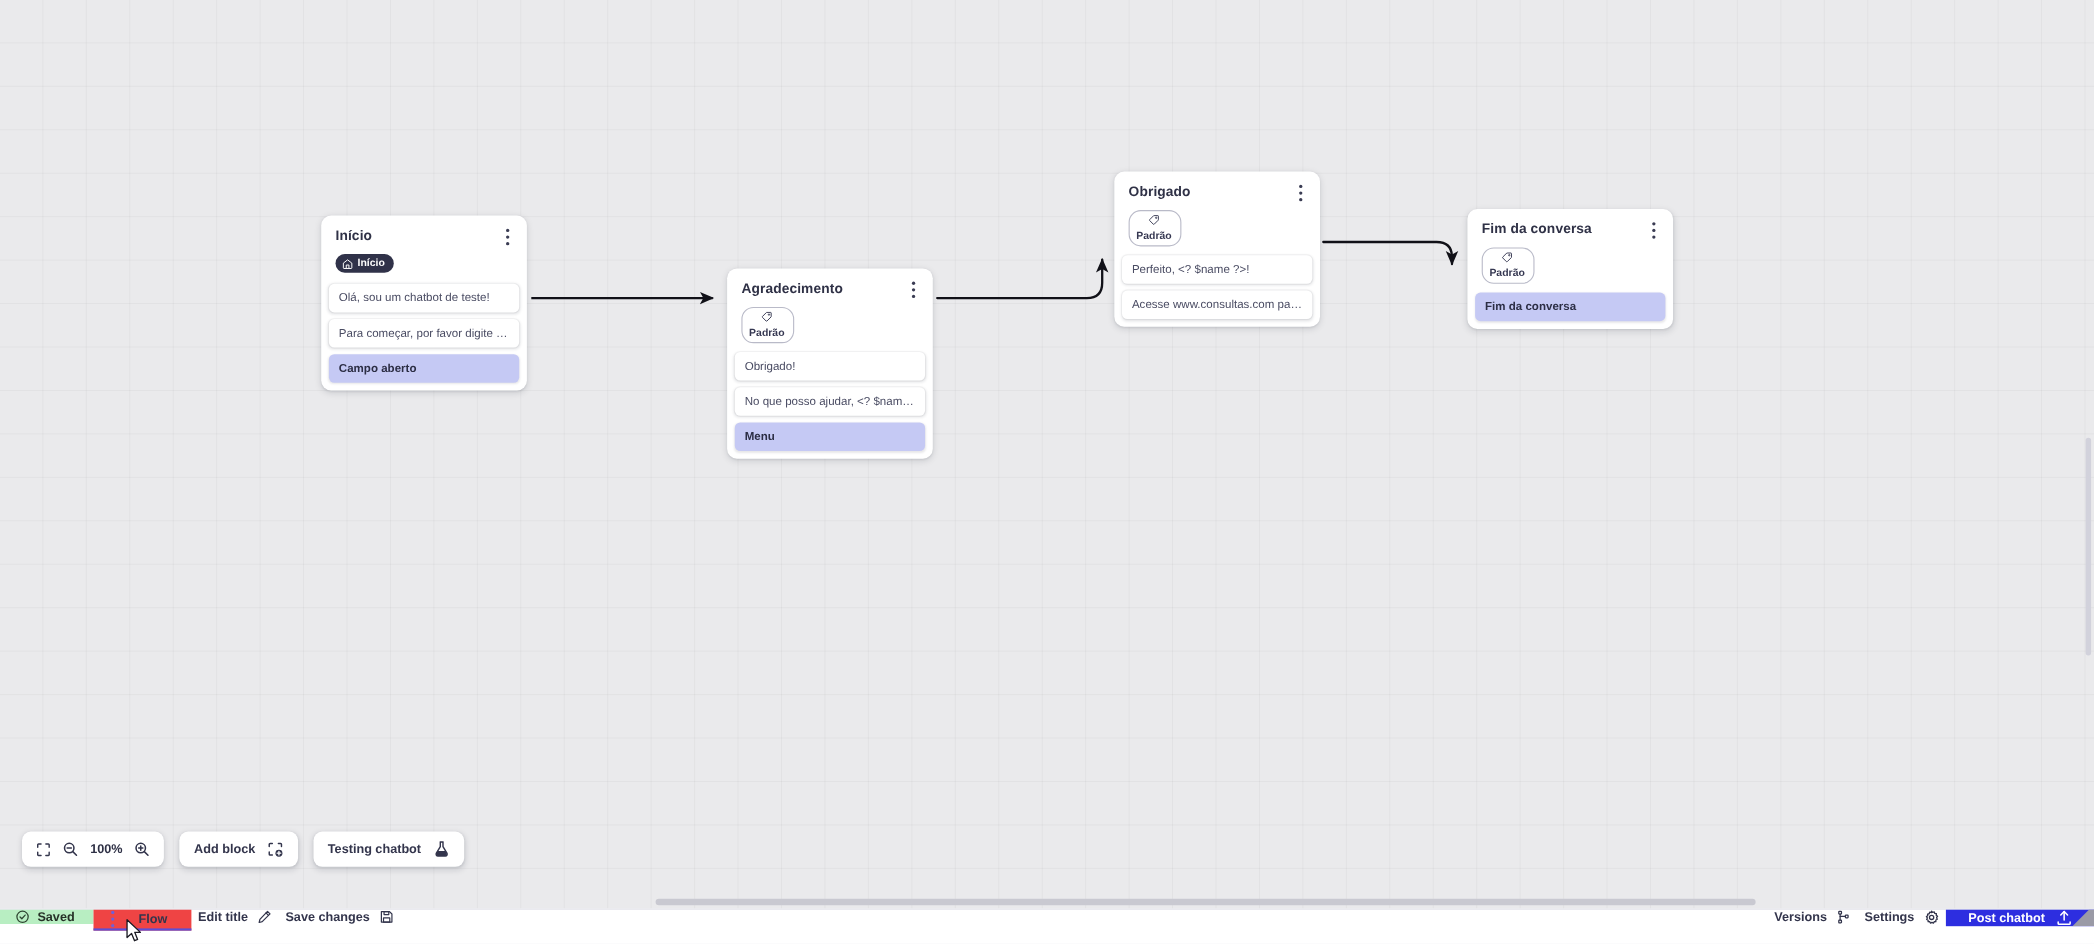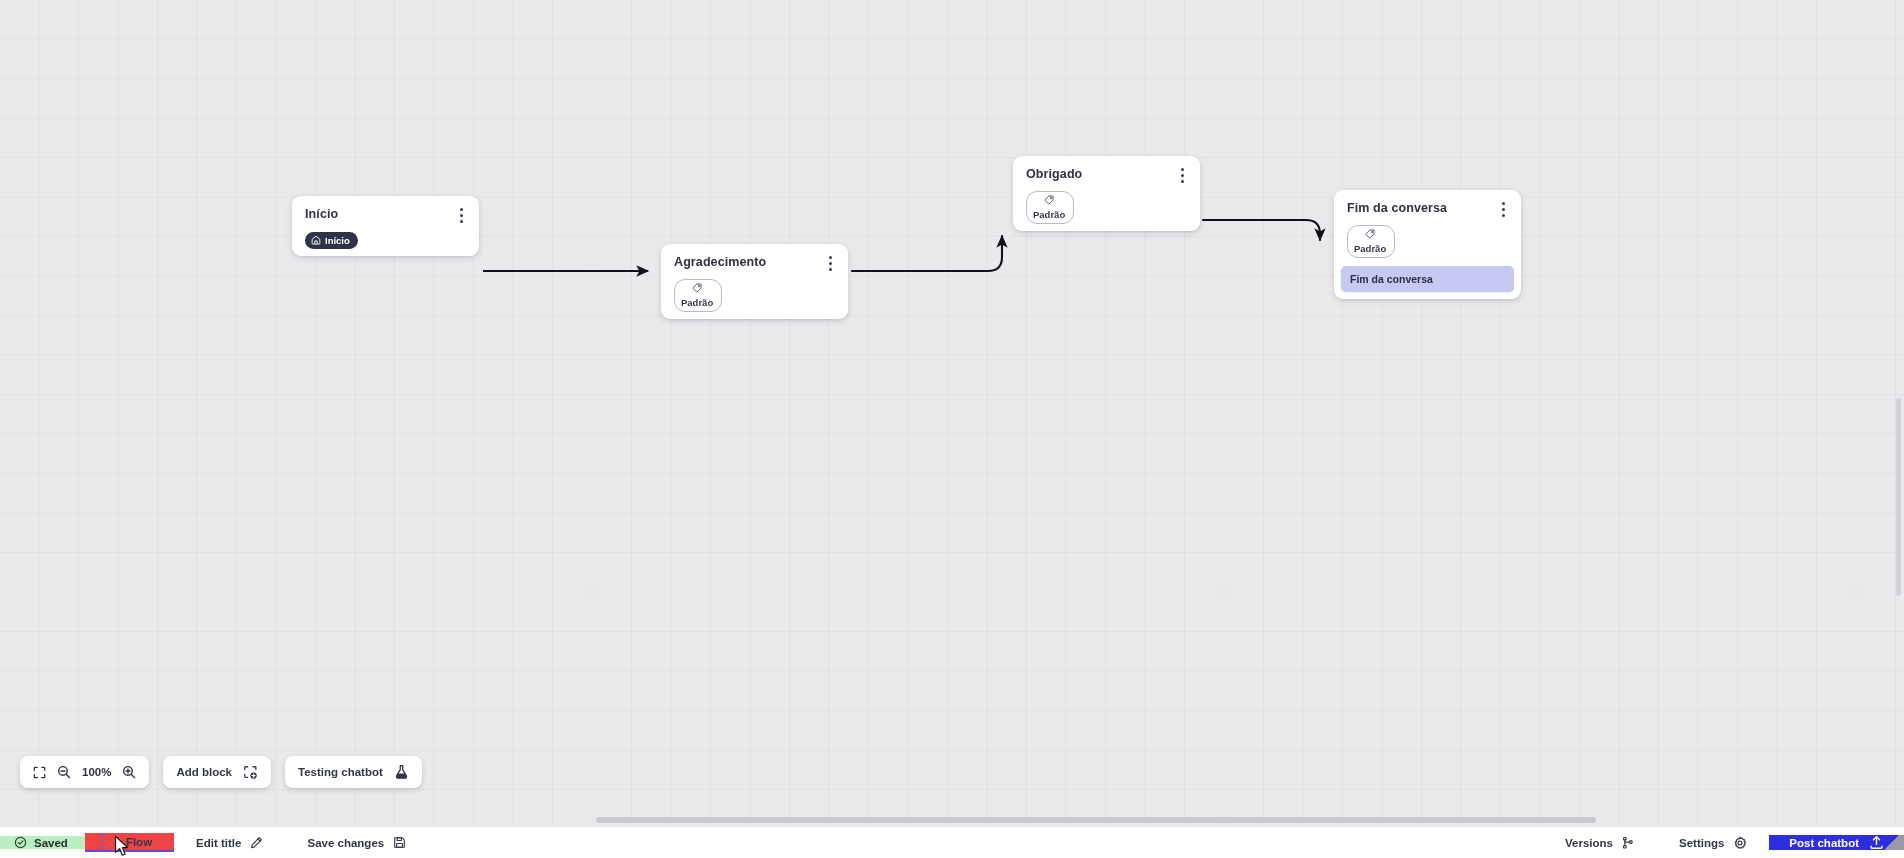--- a/index.html
+++ b/index.html
@@ -140,21 +140,21 @@
     position: absolute;
     left: 0; bottom: 0;
     width: 1904px; height: 32px;
     background: #ffffff;
     border-top: 1px solid #e2e2e8;
     display: flex;
     align-items: stretch;
     justify-content: space-between;
     z-index: 10;
   }
-  .bb-left, .bb-right { display: flex; align-items: center; }
+  .bb-left, .bb-right { display: flex; align-items: flex-start; }
   .saved {
     background: #b8eec2;
     color: #263127;
     display: flex; align-items: center; gap: 7px;
     padding: 0 17px 0 14px;
     font-size: 11.5px;
     font-weight: bold;
   }
   .flow-tab {
     background: #ef4444;
@@ -163,21 +163,21 @@
     padding: 0 22px 0 11px;
     font-size: 11.5px;
     font-weight: bold;
     color: #33354c;
     cursor: pointer;
     position: relative;
   }
   .flow-tab .kebab i { background: #6f5fd8; }
   .bb-item {
     display: flex; align-items: center; gap: 9px;
-    padding: 0 22px;
+    padding: 0 6px;
     font-size: 11.5px;
     font-weight: bold;
     color: #33354c;
     cursor: pointer;
     white-space: nowrap;
   }
   .bb-sep { width: 1px; background: #e2e2e8; margin: 6px 0; }
   .post-btn {
     background: #2d2ee0;
     color: #ffffff;
@@ -233,58 +233,72 @@
         </div>
         <div class="badges"><span class="badge dark">
             <span>
               <svg width="10" height="10" viewBox="0 0 14 14" fill="none" stroke="#ffffff" stroke-width="1.25" stroke-linejoin="round">
                 <path d="M1.6 5.9 7 1.7l5.4 4.2v6a.8.8 0 0 1-.8.8H2.4a.8.8 0 0 1-.8-.8z"></path>
                 <path d="M5.3 12.7V8.3h3.4v4.4"></path>
               </svg>
             </span>
             <span>Início</span>
           </span></div>
+        <div class="rows">
+          <div class="row">Olá, sou um chatbot de teste!</div>
+          <div class="row">Para começar, por favor digite o ...</div>
+          <div class="row accent">Campo aberto</div>
+        </div>
       </div>
       <div class="node" style="left: 661px; top: 196px; margin-top: 48px;">
         <div class="node-head">
           <div class="node-title">Agradecimento</div>
           <div class="kebab">
             <i></i>
             <i></i>
             <i></i>
           </div>
         </div>
         <div class="badges"><span class="badge outline">
             <span>
               <svg width="10" height="10" viewBox="0 0 14 14" fill="none" stroke="#353751" stroke-width="1.2" stroke-linejoin="round">
                 <path d="M7.3 1.4H12a.7.7 0 0 1 .7.7v4.6a.8.8 0 0 1-.23.56l-5.1 5.1a.8.8 0 0 1-1.13 0L1.6 7.7a.8.8 0 0 1 0-1.13l5.1-5.1a.8.8 0 0 1 .6-.07z"></path>
                 <circle cx="9.9" cy="4.2" r="0.85"></circle>
               </svg>
             </span>
             <span>Padrão</span>
           </span></div>
+        <div class="rows">
+          <div class="row">Obrigado!</div>
+          <div class="row">No que posso ajudar, &lt;? $name ...</div>
+          <div class="row accent">Menu</div>
+        </div>
       </div>
       <div class="node" style="left: 1013px; top: 156px;">
         <div class="node-head">
           <div class="node-title">Obrigado</div>
           <div class="kebab">
             <i></i>
             <i></i>
             <i></i>
           </div>
         </div>
         <div class="badges"><span class="badge outline">
             <span>
               <svg width="10" height="10" viewBox="0 0 14 14" fill="none" stroke="#353751" stroke-width="1.2" stroke-linejoin="round">
                 <path d="M7.3 1.4H12a.7.7 0 0 1 .7.7v4.6a.8.8 0 0 1-.23.56l-5.1 5.1a.8.8 0 0 1-1.13 0L1.6 7.7a.8.8 0 0 1 0-1.13l5.1-5.1a.8.8 0 0 1 .6-.07z"></path>
                 <circle cx="9.9" cy="4.2" r="0.85"></circle>
               </svg>
             </span>
             <span>Padrão</span>
           </span></div>
+        <div class="rows">
+          <div class="row">Perfeito, &lt;? $name ?&gt;!</div>
+          <div class="row">Acesse www.consultas.com par...</div>
+        </div>
       </div>
       <div class="node" style="left: 1334px; top: 190px;">
         <div class="node-head">
           <div class="node-title">Fim da conversa</div>
           <div class="kebab">
             <i></i>
             <i></i>
             <i></i>
           </div>
         </div>

